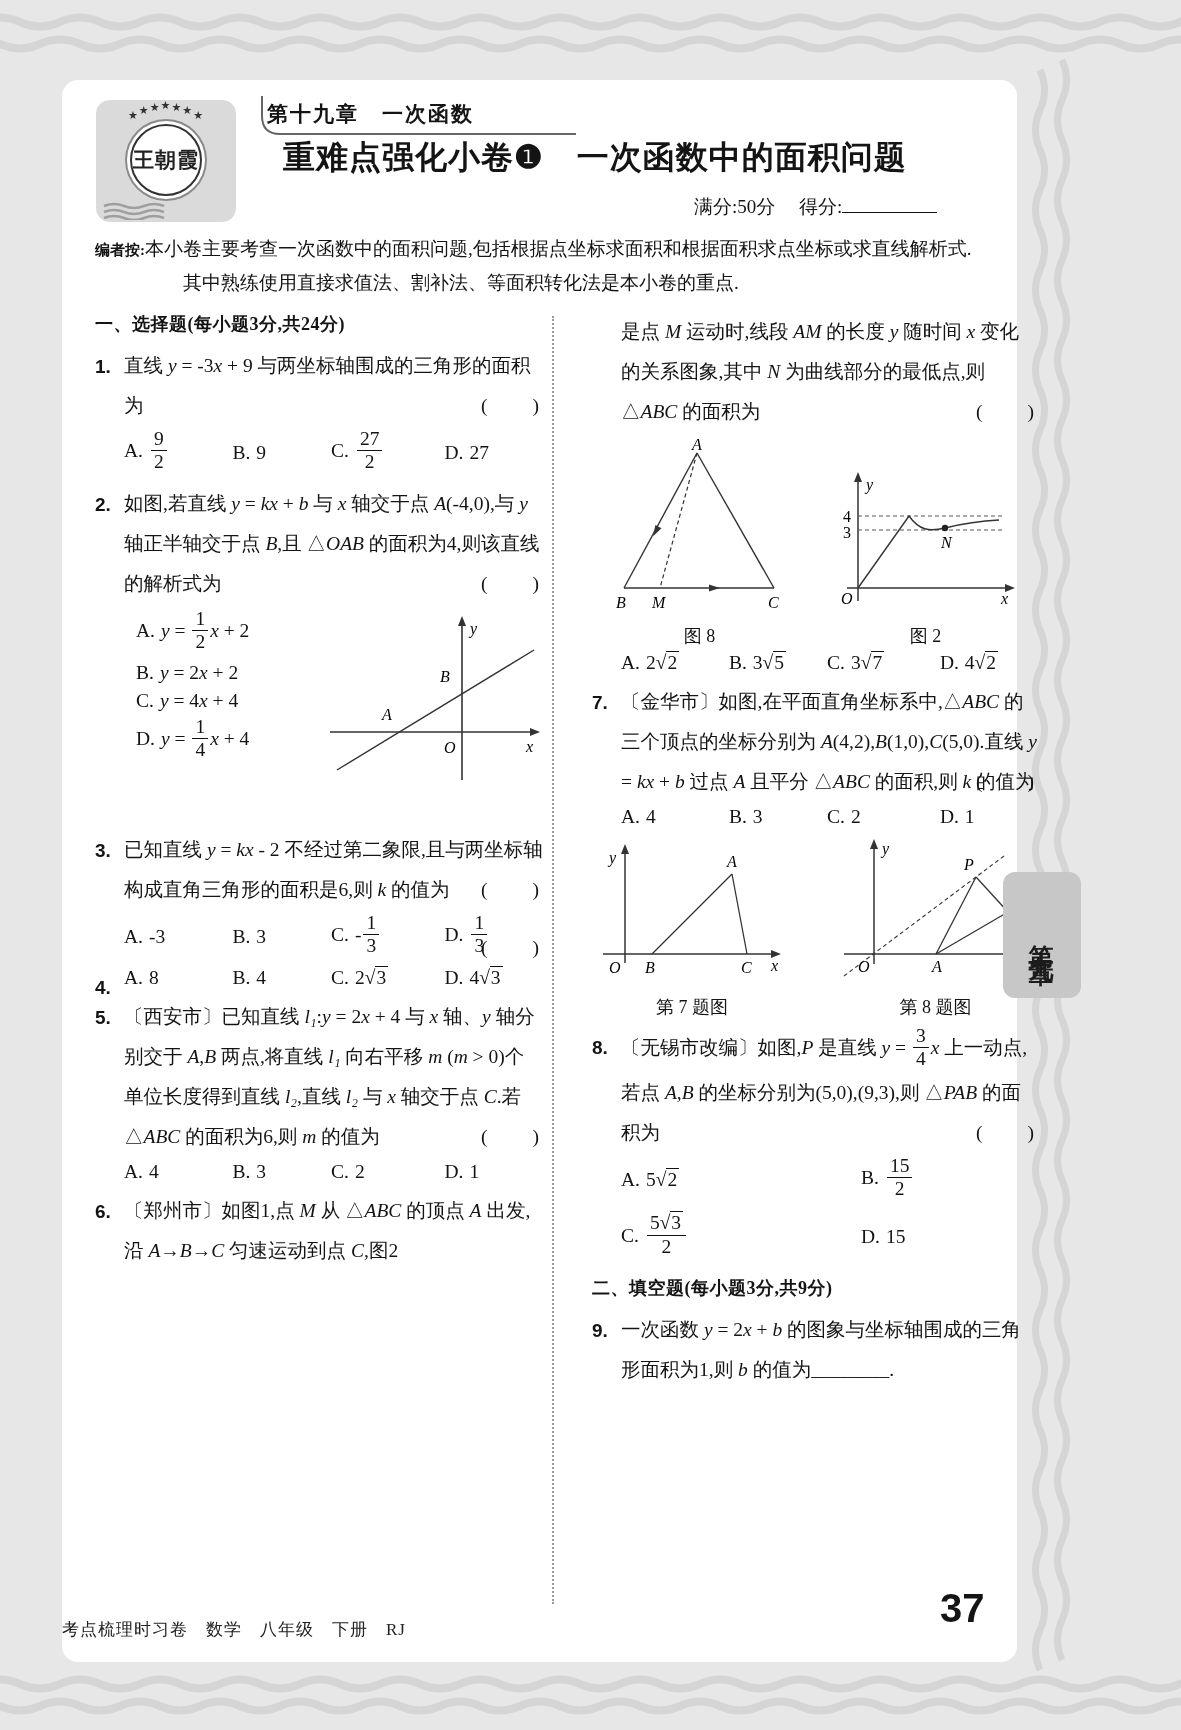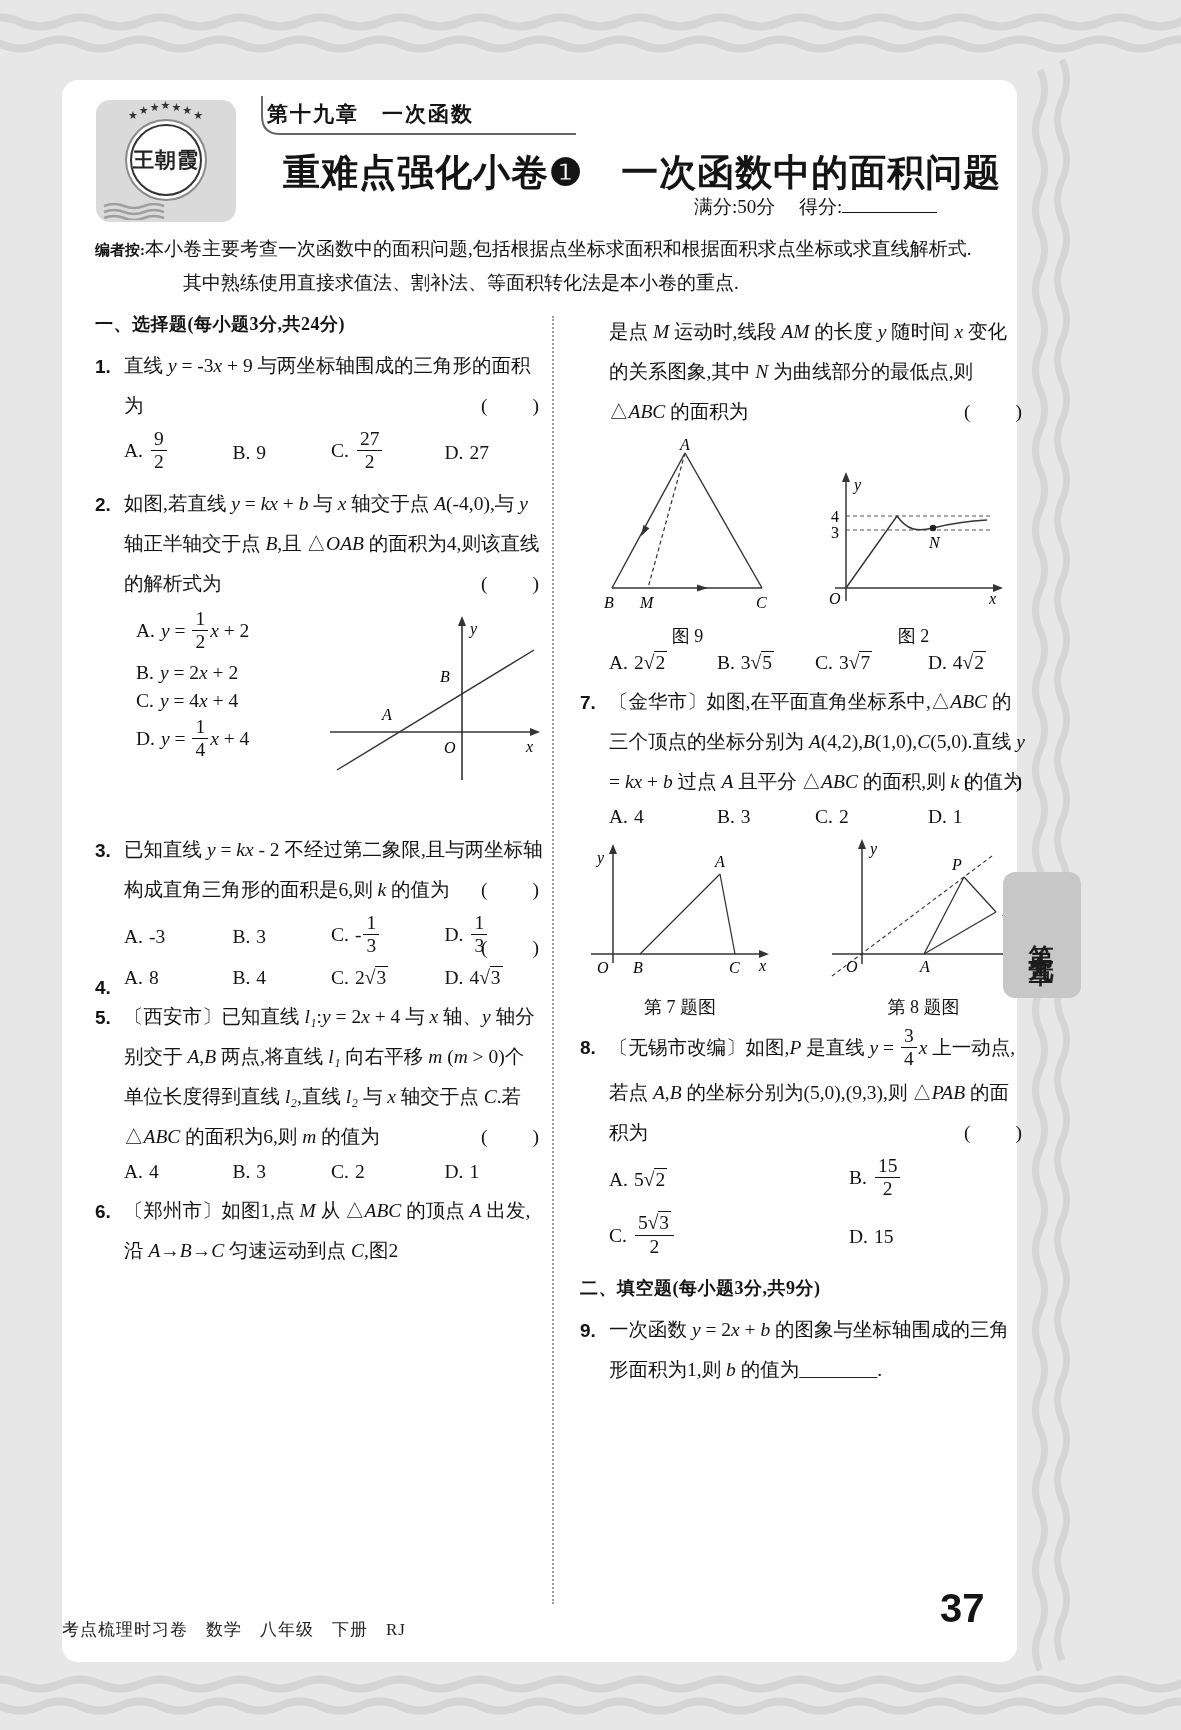--- a/index.html
+++ b/index.html
@@ -21,29 +21,29 @@
 .logo .stars i:nth-child(4){transform:translateY(-4px)}
 .logo .stars i:nth-child(5){transform:translateY(-2px)}
 .logo .stars i:nth-child(6){transform:translateY(1px)}
 .logo .stars i:nth-child(7){transform:translateY(6px)}
 .logo .circ{position:absolute;left:34px;top:24px;width:72px;height:72px;border-radius:50%;background:#fff;
 border:2px solid #333;box-shadow:0 0 0 3px #fff,0 0 0 5px #8a8a8a;display:flex;align-items:center;justify-content:center}
 .logo .circ b{font-size:21px;letter-spacing:1px;color:#222}
 .logo .lwaves{position:absolute;left:6px;bottom:2px}
 .banner-line{position:absolute;left:186px;top:16px}
 .chapter{position:absolute;left:205px;top:20px;font-family:"Liberation Sans",sans-serif;font-weight:bold;font-size:21px;letter-spacing:2px}
-.title{position:absolute;left:221px;top:68px;width:670px;font-family:"Liberation Sans",sans-serif;font-weight:900;font-size:37px;letter-spacing:1px;white-space:nowrap}
+.title{position:absolute;left:221px;top:56px;width:670px;font-family:"Liberation Sans",sans-serif;font-weight:900;font-size:32px;letter-spacing:1px;white-space:nowrap}
 .score{position:absolute;left:632px;top:114px;font-size:19px}
 .score .blank{display:inline-block;width:95px;height:1em;border-bottom:1.6px solid #111;vertical-align:baseline}
 .note{position:absolute;left:33px;top:152px;width:878px;font-size:19px;line-height:1.8;padding-left:88px;text-indent:-88px}
 .note b{font-size:15px}
 
 .divider{position:absolute;left:490px;top:236px;height:1288px;border-left:2px dotted #9a9a9a}
 .colL{position:absolute;left:33px;top:232px;width:448px}
-.colR{position:absolute;left:518px;top:232px;width:446px}
+.colR{position:absolute;left:530px;top:232px;width:446px}
 .sect{font-family:Liberation Serif, serif;font-weight:bold;font-size:18px;margin-bottom:10px;letter-spacing:.5px}
 .q{margin-bottom:8px}
 .stem{position:relative;padding-left:29px;font-size:19.5px;line-height:2.05}
 .qnum{position:absolute;left:0;top:2px;font-family:"Liberation Sans",sans-serif;font-weight:bold;font-size:19px}
 .paren{position:absolute;right:2px;bottom:0;letter-spacing:2px}
 .opts{padding-left:29px;font-size:19.5px;margin-top:4px}
 .g4{display:grid;grid-template-columns:1.1fr 1fr 1.15fr 1fr;align-items:center}
 .g2{display:grid;grid-template-columns:240px 1fr;row-gap:12px;align-items:center}
 .vlist .opt{display:block;margin:6px 12px}
 .opt .ol{margin-right:6px}
@@ -208,21 +208,21 @@
             <line x1="85" y1="15" x2="162" y2="150" stroke="#333" stroke-width="1.4"></line>
             <line x1="12" y1="150" x2="162" y2="150" stroke="#333" stroke-width="1.4"></line>
             <line x1="85" y1="15" x2="48" y2="150" stroke="#333" stroke-width="1.2" stroke-dasharray="4 3"></line>
             <polygon points="6,0 -5,-3.5 -5,3.5" fill="#333" transform="translate(44,93) rotate(119)"></polygon>
             <polygon points="6,0 -5,-3.5 -5,3.5" fill="#333" transform="translate(102,150)"></polygon>
             <text class="fig-label" x="80" y="12">A</text>
             <text class="fig-label" x="4" y="170">B</text>
             <text class="fig-label" x="40" y="170">M</text>
             <text class="fig-label" x="156" y="170">C</text>
           </svg>
-          <div class="figcap">图 9</div>
+          <div class="figcap">图 8</div>
         </div>
         <div class="figbox">
           <svg width="185" height="152">
             <line x1="25" y1="12" x2="25" y2="135" stroke="#333" stroke-width="1.5"></line>
             <polygon points="25,6 21,16 29,16" fill="#333"></polygon>
             <line x1="14" y1="122" x2="176" y2="122" stroke="#333" stroke-width="1.5"></line>
             <polygon points="182,122 172,118 172,126" fill="#333"></polygon>
             <line x1="25" y1="50" x2="170" y2="50" stroke="#555" stroke-width="1" stroke-dasharray="4 3"></line>
             <line x1="25" y1="64" x2="170" y2="64" stroke="#555" stroke-width="1" stroke-dasharray="4 3"></line>
             <path d="M25 122 L76 50 C86 64 96 66 112 62 C128 58 145 55 166 54" fill="none" stroke="#333" stroke-width="1.4"></path>

